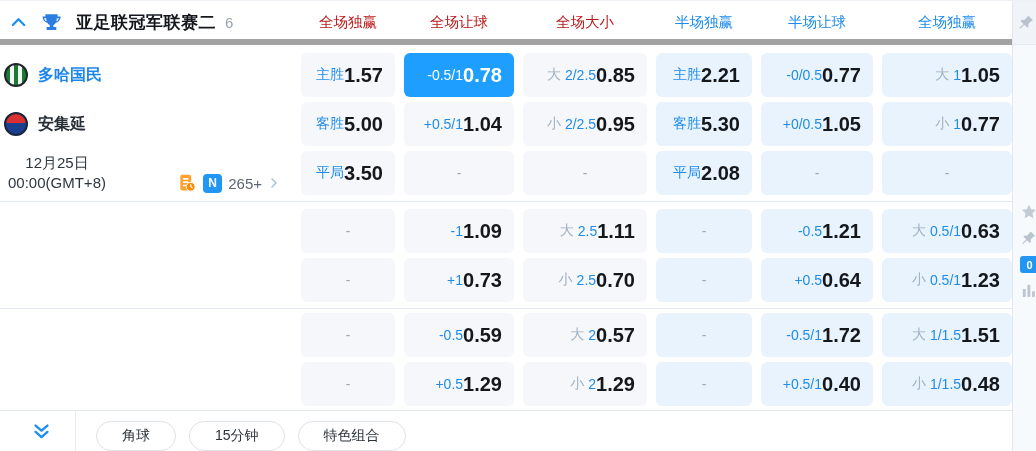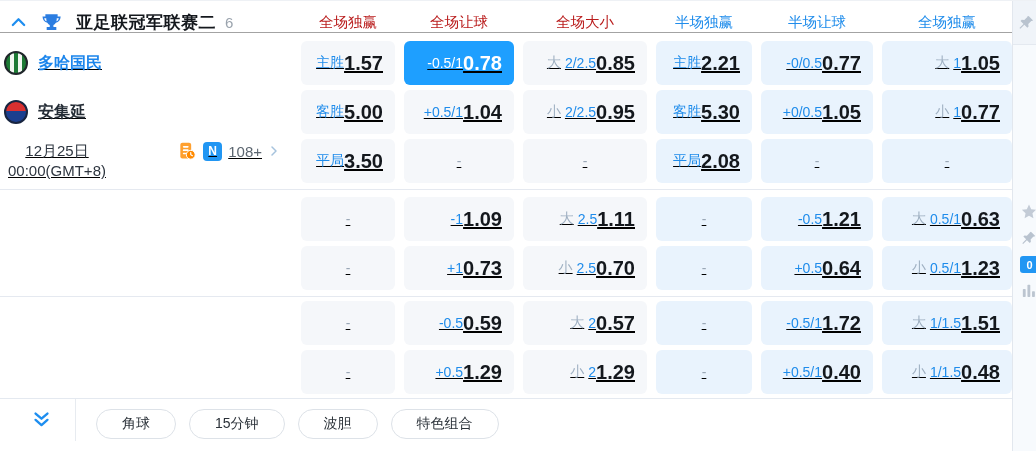--- a/index.html
+++ b/index.html
@@ -4,32 +4,32 @@
 <style>
   * { margin:0; padding:0; box-sizing:border-box; }
   html,body { background:#fff; }
   body { font-family:"Liberation Sans","DejaVu Sans",sans-serif; }
   .app { position:relative; width:1036px; height:451px; background:#fff; overflow:hidden; border-top:1px solid #eef1f5; }
 
   .main { width:1012px; }
   .grid-row { display:grid; grid-template-columns:292px 94px 110px 124px 96px 112px 130px; column-gap:9px; align-items:center; }
 
   
-  .header { height:32px; border-bottom:1px solid #a3a3a3; }
+  .header { height:44px; border-bottom:6px solid #a3a3a3; }
   .header .grid-row { height:43px; }
   .league { display:flex; align-items:center; padding-left:10px; }
   .collapse-btn { display:flex; align-items:center; cursor:pointer; margin-right:14px; }
   .trophy { display:flex; align-items:center; margin-right:14px; }
   .league-title { font-size:17px; font-weight:bold; color:#14181d; letter-spacing:.5px; }
   .league-count { font-size:15px; color:#9aa3ad; margin-left:9px; }
   .col-h { text-align:center; font-size:14.5px; color:#b91c1c; cursor:pointer; }
   .header span.col-h:nth-of-type(n+4) { color:var(--accent,#1f8ceb); }
 
   
-  .group { display:flex; flex-direction:column; row-gap:5px; padding:8px 0 6px; border-bottom:1px solid #e5e9f0;text-decoration:underline; }
+  .group { display:flex; flex-direction:column; row-gap:5px; padding:8px 0 6px; border-bottom:1px solid #e5e9f0; }
   .group:last-of-type { border-bottom:none; padding:4px 0; }
   .group:nth-of-type(2) { padding:7px 0 6px; }
   .odds-row { height:44px; }
   .left-cell { height:44px; display:flex; align-items:center; padding-left:4px; }
 
   .cell { height:44px; border-radius:6px; background:#f5f7fa; display:flex; align-items:center; justify-content:flex-end; padding:0 12px; font-size:14px; cursor:pointer; }
   .cell.half { background:#e9f3fd; }
   .cell .lbl { display:flex; align-items:center; gap:4px; white-space:nowrap; }
   .cell .lval { color:var(--accent,#1f8ceb); }
   .cell .prefix { color:#9fb0c2; }
@@ -40,21 +40,21 @@
   .dash-txt { color:#9aa7b6; font-size:14px; }
 
   
   .team-row { display:flex; align-items:center; gap:10px; }
   .crest { width:24px; height:24px; border-radius:50%; flex:none; }
   .crest-home { background:repeating-linear-gradient(90deg,#1d7a35 0 4px,#f2f7f2 4px 8px); border:2px solid #20262b; }
   .crest-away { background:linear-gradient(180deg,#d93030 0 46%,#1b3f8f 46%); border:2px solid #182540; }
   .team-name { font-size:16px; font-weight:bold; color:#252d36; cursor:pointer; }
   .team-name.home { color:#1d86ec; }
 
-  .info-row { display:flex; align-items:flex-start; width:100%; }
+  .info-row { display:flex; align-items:flex-end; width:100%; }
   .datetime { width:118px; text-align:center; font-size:15px; color:#2e3640; line-height:20px; margin-left:-6px; }
   .extras { display:flex; align-items:center; gap:6px; margin-left:auto; margin-right:12px; cursor:pointer; }
   .n-badge { width:19px; height:19px; border-radius:4px; background:var(--badge,#2196f3); color:#fff; font-size:12px; font-weight:bold; display:flex; align-items:center; justify-content:center; }
   .more-count { font-size:15px; color:#5c6670; }
 
   
   .footer { height:42px; border-top:1px solid #e4e9f0; display:flex; align-items:center; background:#fff; }
   .expand-btn { margin:0 0 0 32px; display:flex; align-items:center; cursor:pointer; }
   .footer-sep { width:1px; height:42px; background:#e7ebf0; margin:0 20px 0 24px; }
   .pill { height:30px; padding:0 25px; border:1px solid #dde2e8; border-radius:16px; background:#fff; font-size:14px; color:#2a3138; display:flex; align-items:center; margin-right:13px; cursor:pointer; white-space:nowrap;margin-top:8px; }
@@ -203,21 +203,21 @@
         <svg width="20" height="20" viewBox="0 0 24 24">
           <rect x="4" y="2" width="13" height="19" rx="2.5" fill="#ffa02f"></rect>
           <rect x="7" y="6" width="7" height="2" rx="1" fill="#fff"></rect>
           <rect x="7" y="10" width="7" height="2" rx="1" fill="#fff"></rect>
           <rect x="7" y="14" width="4" height="2" rx="1" fill="#fff"></rect>
           <circle cx="16.5" cy="16.5" r="5.3" fill="#ff8a00" stroke="#fff" stroke-width="1.2"></circle>
           <path d="M16.5 13.8v2.7l2 1.2" stroke="#fff" stroke-width="1.4" fill="none" stroke-linecap="round"></path>
         </svg>
       </span>
       <span class="n-badge">N</span>
-      <span class="more-count">108+</span>
+      <span class="more-count">265+</span>
       <span class="icon">
         <svg width="12" height="14" viewBox="0 0 24 24">
                       <path d="M8 4l8 8-8 8" stroke="#a6c3dd" stroke-width="3" fill="none" stroke-linecap="round" stroke-linejoin="round"></path>
                     </svg>
       </span>
     </div>
   </div>
 </div>
             <div class="cell">
               <span class="lbl">
@@ -394,21 +394,20 @@
     <div class="footer">
       <span class="expand-btn">
         <svg width="19" height="19" viewBox="0 0 24 24" fill="none" stroke="#1e8ef0" stroke-width="3" stroke-linecap="round" stroke-linejoin="round">
             <path d="M4.5 4.5L12 11l7.5-6.5"></path>
             <path d="M4.5 12.5L12 19l7.5-6.5"></path>
           </svg>
       </span>
       <span class="footer-sep"></span>
       <button class="pill">角球</button>
       <button class="pill">15分钟</button>
-      <button class="pill">波胆</button>
       <button class="pill">特色组合</button>
     </div>
   </div>
 
   <div class="rail">
     <div class="rail-header">
       <span class="icon">
         <svg width="18" height="18" viewBox="0 0 24 24">
             <path fill="#b9c3cf" d="M15.5 2.5l6 6-1.9.9-.6-.2-4 4.1.4 3.4-1.6 1.6-4-4-5.4 5.4-1.1-1.1 5.4-5.4-4-4 1.6-1.6 3.4.4 4.1-4-.2-.6z"></path>
           </svg>

